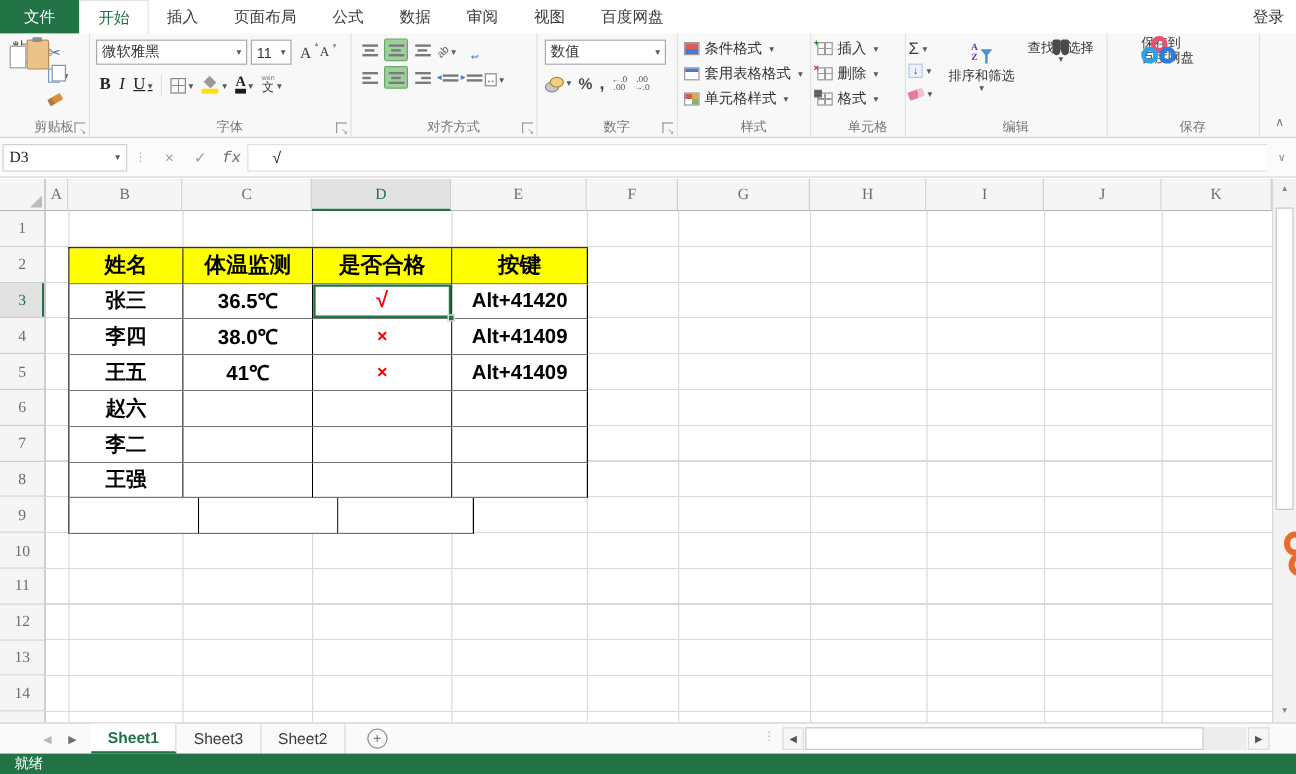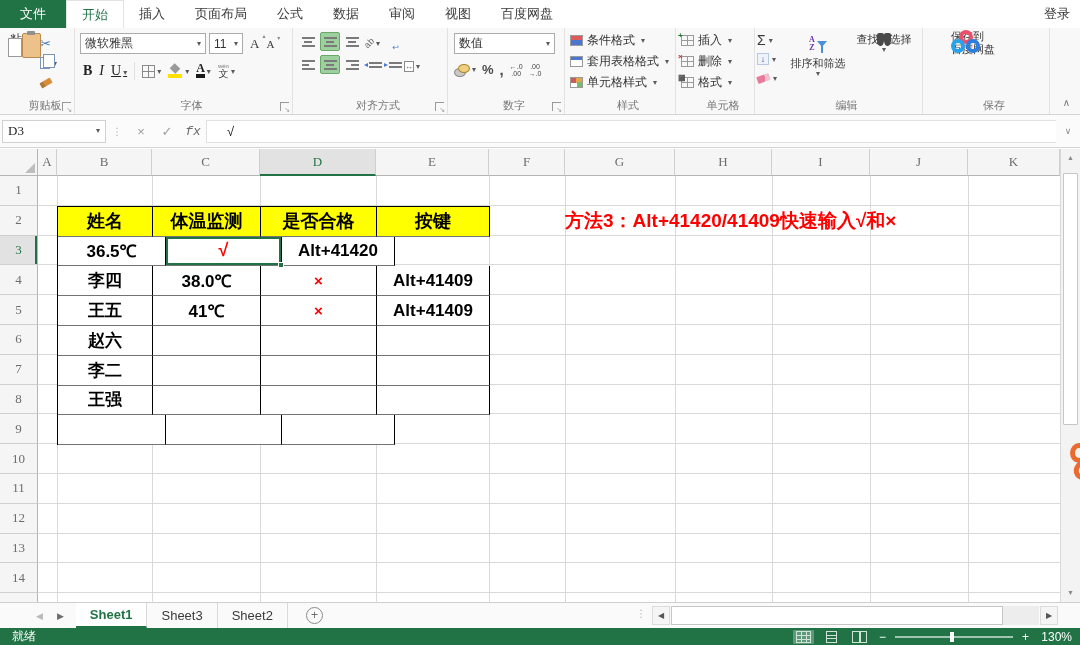--- a/index.html
+++ b/index.html
@@ -534,20 +534,21 @@
     </div>
 
     <div class="xtable">
       <div class="xrow xhead">
         <div class="xc c0">姓名</div>
         <div class="xc c1">体温监测</div>
         <div class="xc c2">是否合格</div>
         <div class="xc c3">按键</div>
       </div>
       <div class="xrow xbody">
+        <div class="xc c0">张三</div>
         <div class="xc c1">36.5℃</div>
         <div class="xc c2 mark check selcell">√<span class="fill-handle"></span></div>
         <div class="xc c3">Alt+41420</div>
       </div>
       <div class="xrow xbody">
         <div class="xc c0">李四</div>
         <div class="xc c1">38.0℃</div>
         <div class="xc c2 mark">×</div>
         <div class="xc c3">Alt+41409</div>
       </div>
@@ -575,21 +576,20 @@
         <div class="xc c2"></div>
         <div class="xc c3"></div>
       </div>
       <div class="xrow xbody">
         <div class="xc c1"></div>
         <div class="xc c2"></div>
         <div class="xc c3"></div>
       </div>
     </div>
 
-    <div class="annotation">方法3：Alt+41420/41409快速输入√和×</div>
 
     <div class="vscroll">
       <div class="vs-up">▲</div>
       <div class="vs-thumb"></div>
       <div class="vs-down">▼</div>
     </div>
     <div class="blob">
         <i></i>
         <i></i>
       </div>
@@ -607,32 +607,15 @@
     <span class="hdots">⋮</span>
     <div class="hs-left">◀</div>
     <div class="hs-track">
         <div class="hs-thumb"></div>
       </div>
     <div class="hs-right">▶</div>
   </div>
 
   <div class="statusbar">
     <span class="ready">就绪</span>
-    <div class="sright">
-      <span class="viewbtn on">
-          <span class="sv1"></span>
-        </span>
-      <span class="viewbtn">
-          <span class="sv2"></span>
-        </span>
-      <span class="viewbtn">
-          <span class="sv3"></span>
-        </span>
-      <span class="zminus"></span>
-      <span class="ztrack">
-          <span class="zthumb"></span>
-        </span>
-      <span class="zplus"></span>
-      <span class="zoomlvl">130%</span>
-    </div>
   </div>
 
 </div>
 
 </body></html>

